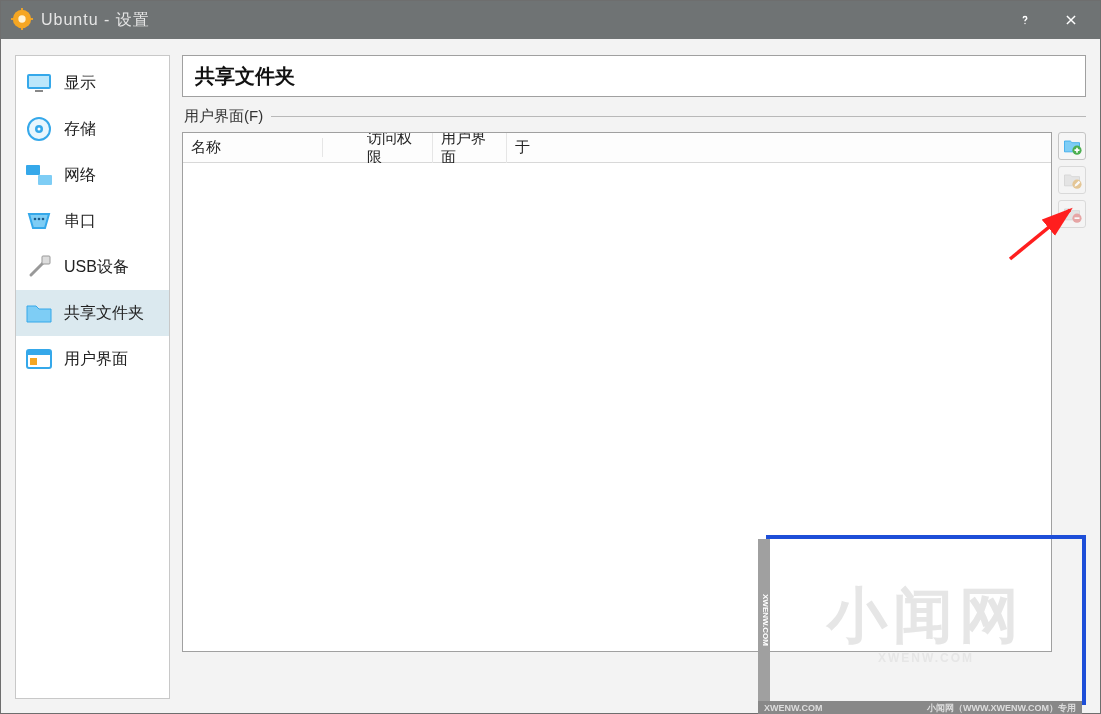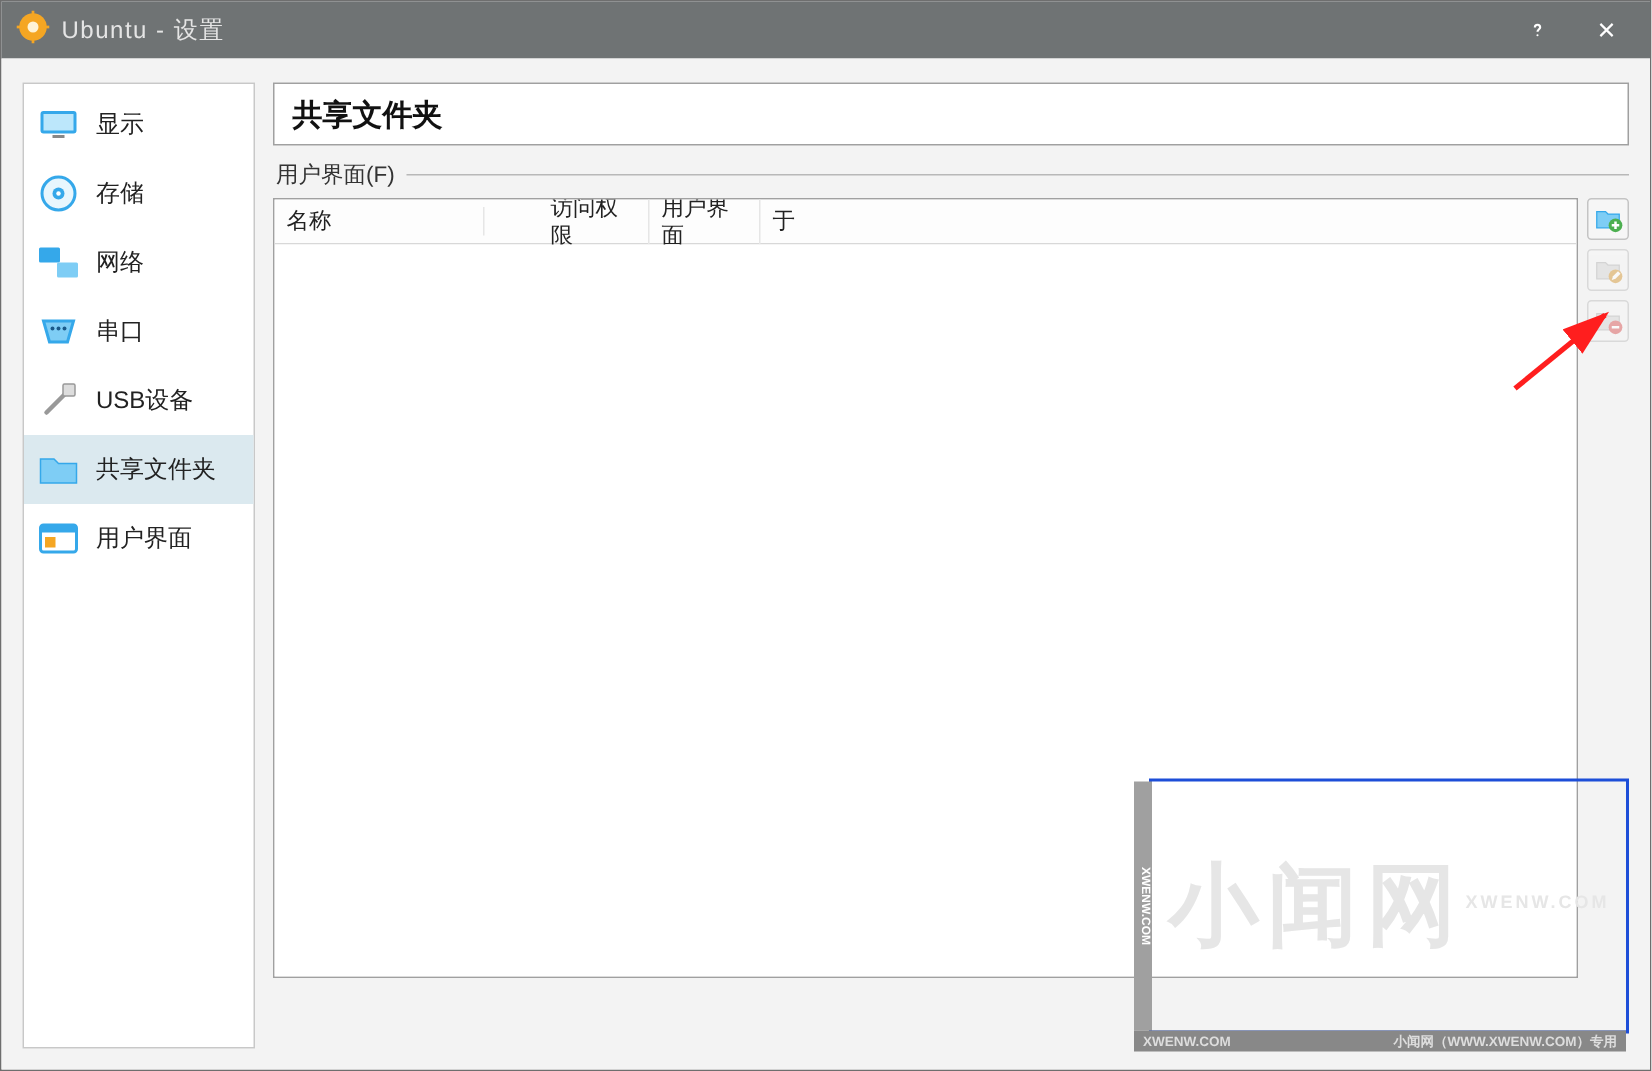--- a/index.html
+++ b/index.html
@@ -172,27 +172,27 @@
     right: 18px;
     width: 80px;
     height: 60px;
     pointer-events: none;
   }
 
   
   .watermark-box {
     position: absolute;
     right: 14px;
-    bottom: 24px;
+    bottom: 8px;
     width: 320px;
     height: 170px;
-    border: 2px solid #1d4ed8;
+    border: 4px solid #1d4ed8;
     pointer-events: none;
     display:flex;
-    flex-direction: row;
+    flex-direction: column;
     align-items: center;
     justify-content: center;
     color: #e6e6e6;
     font-weight: bold;
   }
   .watermark-box .wm-big {
     font-size: 60px;
     letter-spacing: 6px;
   }
   .watermark-box .wm-small {

